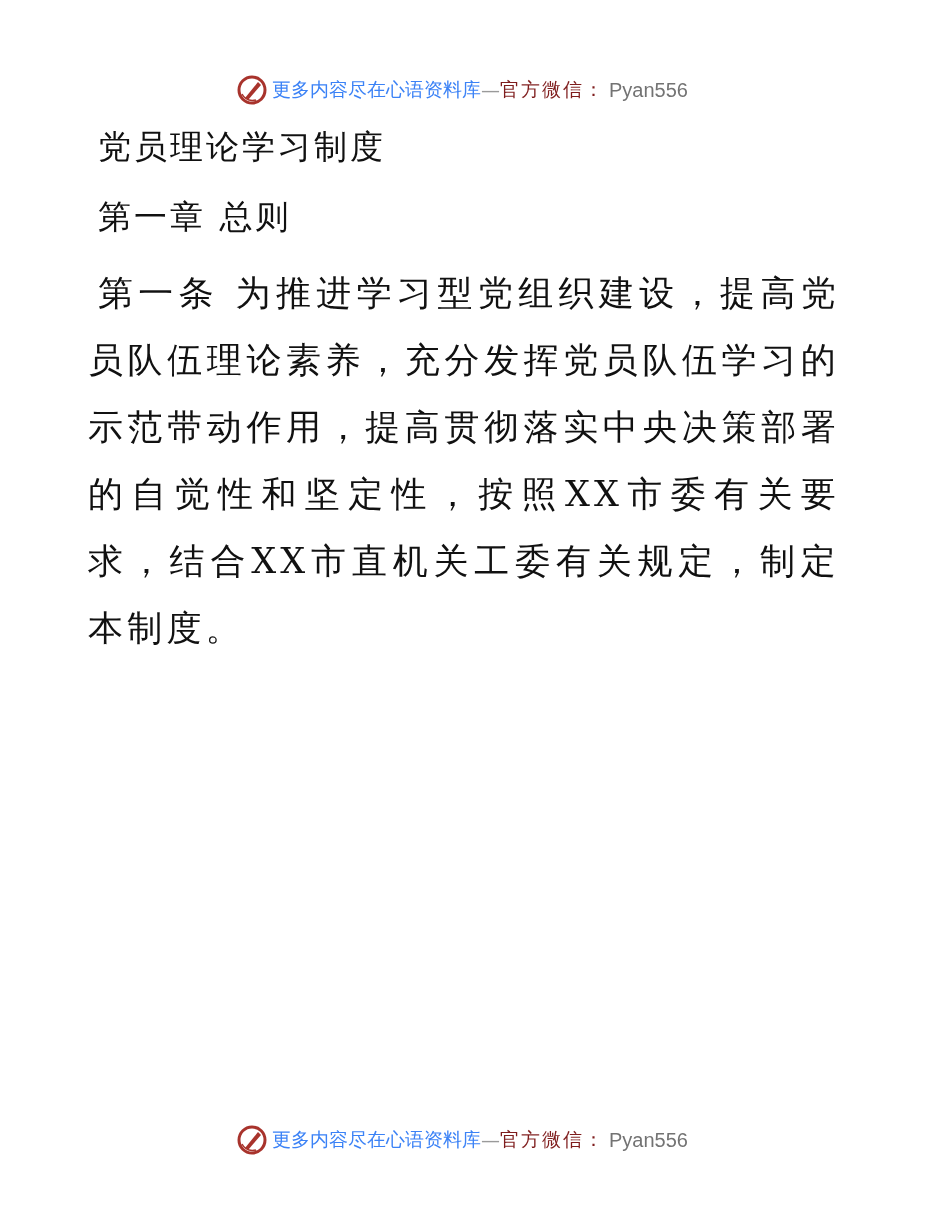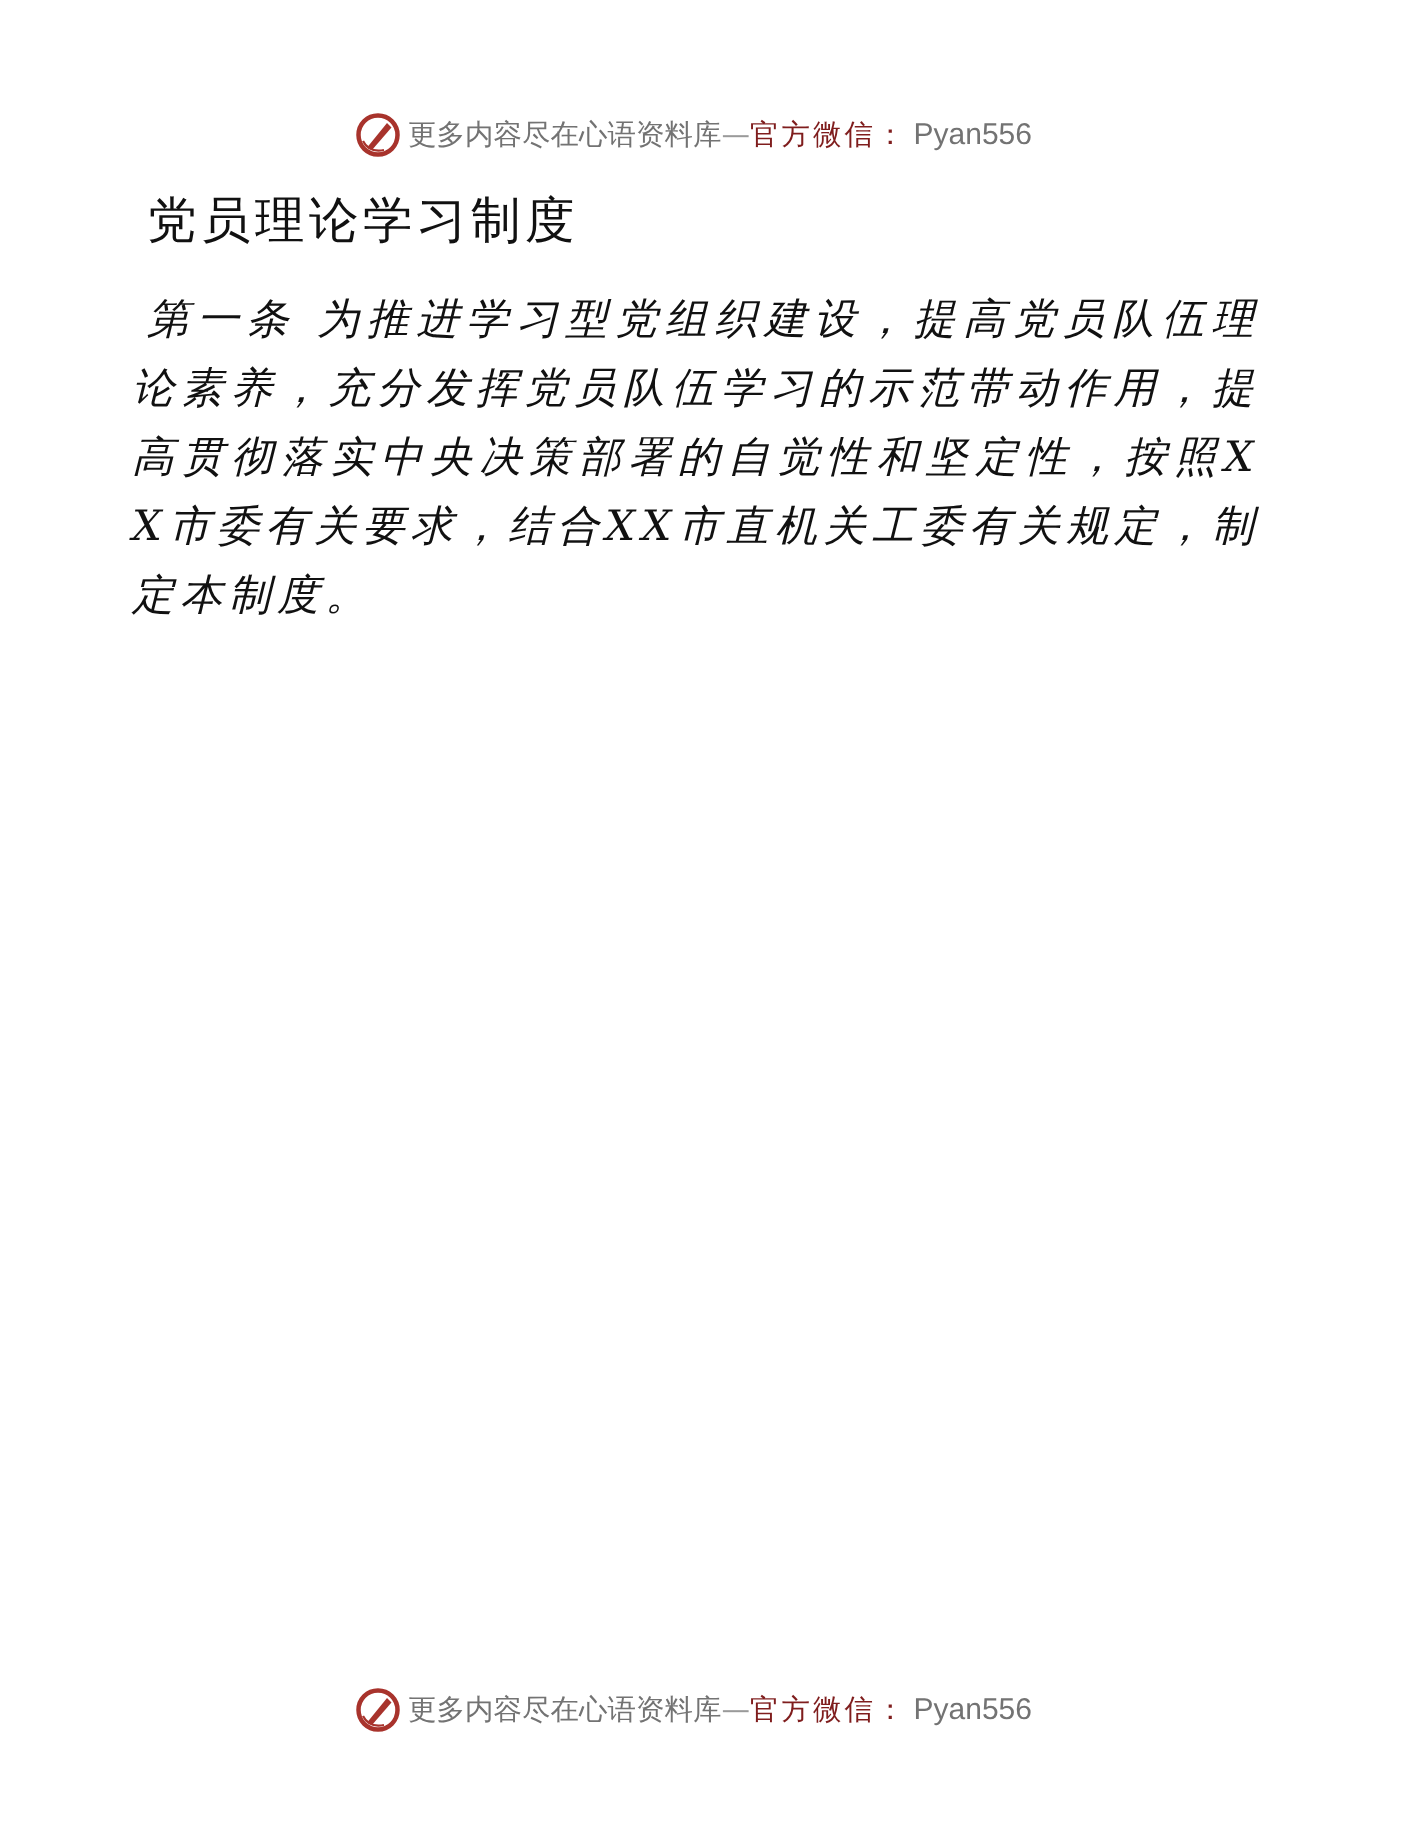--- a/index.html
+++ b/index.html
@@ -3,49 +3,50 @@
 <meta charset="utf-8">
 <style>
   html, body { margin: 0; padding: 0; background: #ffffff; }
   body { width: 950px; height: 1230px; position: relative; overflow: hidden;
          font-family: "DejaVu Serif", "Liberation Serif", serif; color: #111; }
   .watermark { position: absolute; left: 236px; height: 36px; display: flex; align-items: center;
                white-space: nowrap; }
   .watermark.top { top: 72px; }
   .watermark.bottom { top: 1122px; }
   .wm-logo { width: 32px; height: 32px; margin-right: 4px; }
-  .wm-red { color: #737373; font-family: "DejaVu Serif", serif; font-size: 19px; letter-spacing: 0px; }
+  .wm-red { color: #3b82f6; font-family: "DejaVu Serif", serif; font-size: 19px; letter-spacing: 0px; }
   .wm-dash { color: #9a9a9a; font-size: 19px; font-family: "DejaVu Sans", sans-serif; }
   .wm-gray { color: #7f1d1d; font-size: 19px; font-family: "DejaVu Serif", serif; letter-spacing: 2px; }
   .wm-id { color: #737373; font-size: 20px; font-family: "Liberation Sans", sans-serif; margin-left: 4px; }
 
   .doc { position: absolute; left: 88px; top: 118px; width: 752px; }
   .title { font-size: 33px; line-height: 58px; margin: 0 0 0 10px; letter-spacing: 3px; font-weight: normal; }
   .chapter { font-size: 33px; line-height: 58px; margin: 12px 0 0 10px; letter-spacing: 3px; font-weight: normal; }
-  .para { font-size: 28px; line-height: 46px; letter-spacing: 4.2px; margin: 14px 0 0 0;
-          text-align: justify; text-indent: 10px; word-break: break-all; font-style: italic; }
+  .para { font-size: 35px; line-height: 67px; letter-spacing: 4.2px; margin: 14px 0 0 0;
+          text-align: justify; text-indent: 10px; word-break: break-all; }
   .para + .para { margin-top: 16px; }
 </style>
 </head>
 <body>
 
 <div class="watermark top">
   <svg class="wm-logo" viewBox="0 0 32 32">
     <circle cx="16" cy="16" r="13" fill="none" stroke="#a8332c" stroke-width="3"></circle>
     <path d="M9 24 L22 8 L25 11 L12 26 Z" fill="#a8332c"></path>
     <path d="M6 20 Q10 28 20 26" fill="none" stroke="#a8332c" stroke-width="1.5"></path>
   </svg>
   <span class="wm-red">更多内容尽在心语资料库</span>
   <span class="wm-dash">—</span>
   <span class="wm-gray">官方微信：</span>
   <span class="wm-id">Pyan556</span>
 </div>
 
 <div class="doc">
   <h1 class="title">党员理论学习制度</h1>
+  <h2 class="chapter">第一章  总则</h2>
   <p class="para">第一条 为推进学习型党组织建设，提高党员队伍理论素养，充分发挥党员队伍学习的示范带动作用，提高贯彻落实中央决策部署的自觉性和坚定性，按照XX市委有关要求，结合XX市直机关工委有关规定，制定本制度。</p>
 </div>
 
 <div class="watermark bottom">
   <svg class="wm-logo" viewBox="0 0 32 32">
     <circle cx="16" cy="16" r="13" fill="none" stroke="#a8332c" stroke-width="3"></circle>
     <path d="M9 24 L22 8 L25 11 L12 26 Z" fill="#a8332c"></path>
     <path d="M6 20 Q10 28 20 26" fill="none" stroke="#a8332c" stroke-width="1.5"></path>
   </svg>
   <span class="wm-red">更多内容尽在心语资料库</span>

